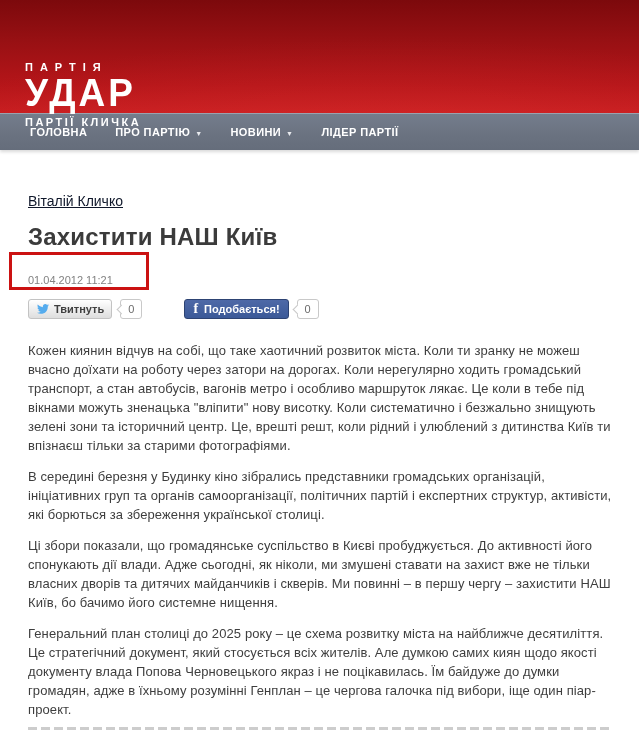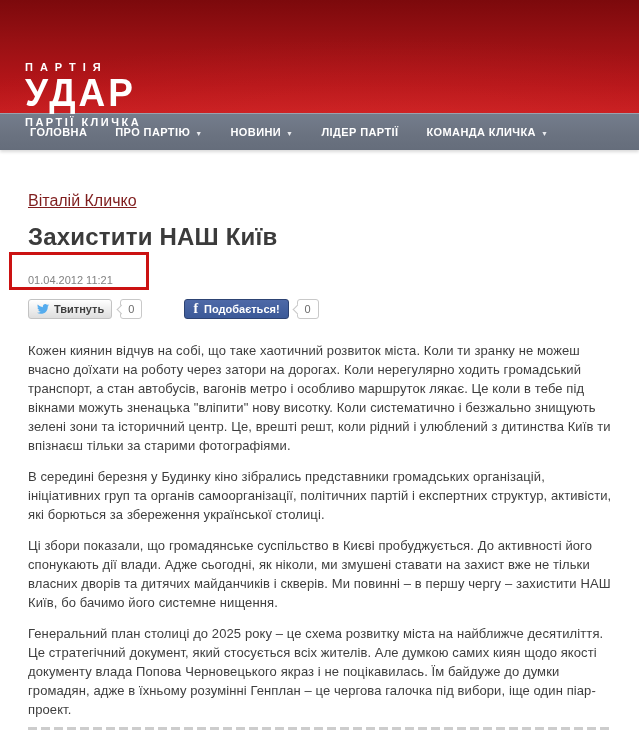--- a/index.html
+++ b/index.html
@@ -36,21 +36,21 @@
     color:#fff; text-decoration:none; font-size:11px; font-weight:bold;
     letter-spacing:.4px; padding:0 14px; display:flex; align-items:center; gap:5px;
     height:100%;
   }
   .nav a:first-child { padding-left:0; }
   .caret { font-size:7px; line-height:1; position:relative; top:1px; color:#e8eaee; }
 
   
   .content { padding:42px 28px 0 28px; position:relative; }
   .author-link {
-    font-size:16px; color:#7f1d1d; text-decoration:underline; display:inline-block;
+    font-size:14px; color:#0f172a; text-decoration:underline; display:inline-block;
   }
   h1.article-title {
     margin-top:13px; font-size:24px; font-weight:bold; color:#3b3b3b; letter-spacing:.2px;
   }
   .article-date { margin-top:23px; font-size:11px; color:#828282; }
 
   
   .annotation-box {
     position:absolute; left:9px; top:252px; width:140px; height:38px;
     border:3px solid #cb1212; background:transparent; pointer-events:none;
@@ -122,24 +122,20 @@
     <span>ПРО ПАРТІЮ</span>
     <span class="caret">▼</span>
   </a>
   <a href="#">
     <span>НОВИНИ</span>
     <span class="caret">▼</span>
   </a>
   <a href="#">
     <span>ЛІДЕР ПАРТІЇ</span>
   </a>
-  <a href="#">
-    <span>КОМАНДА КЛИЧКА</span>
-    <span class="caret">▼</span>
-  </a>
 </nav>
 
 <main class="content">
 
   <a href="#" class="author-link">Віталій Кличко</a>
 
   <h1 class="article-title">Захистити НАШ Київ</h1>
 
   <div class="article-date">01.04.2012 11:21</div>
 

